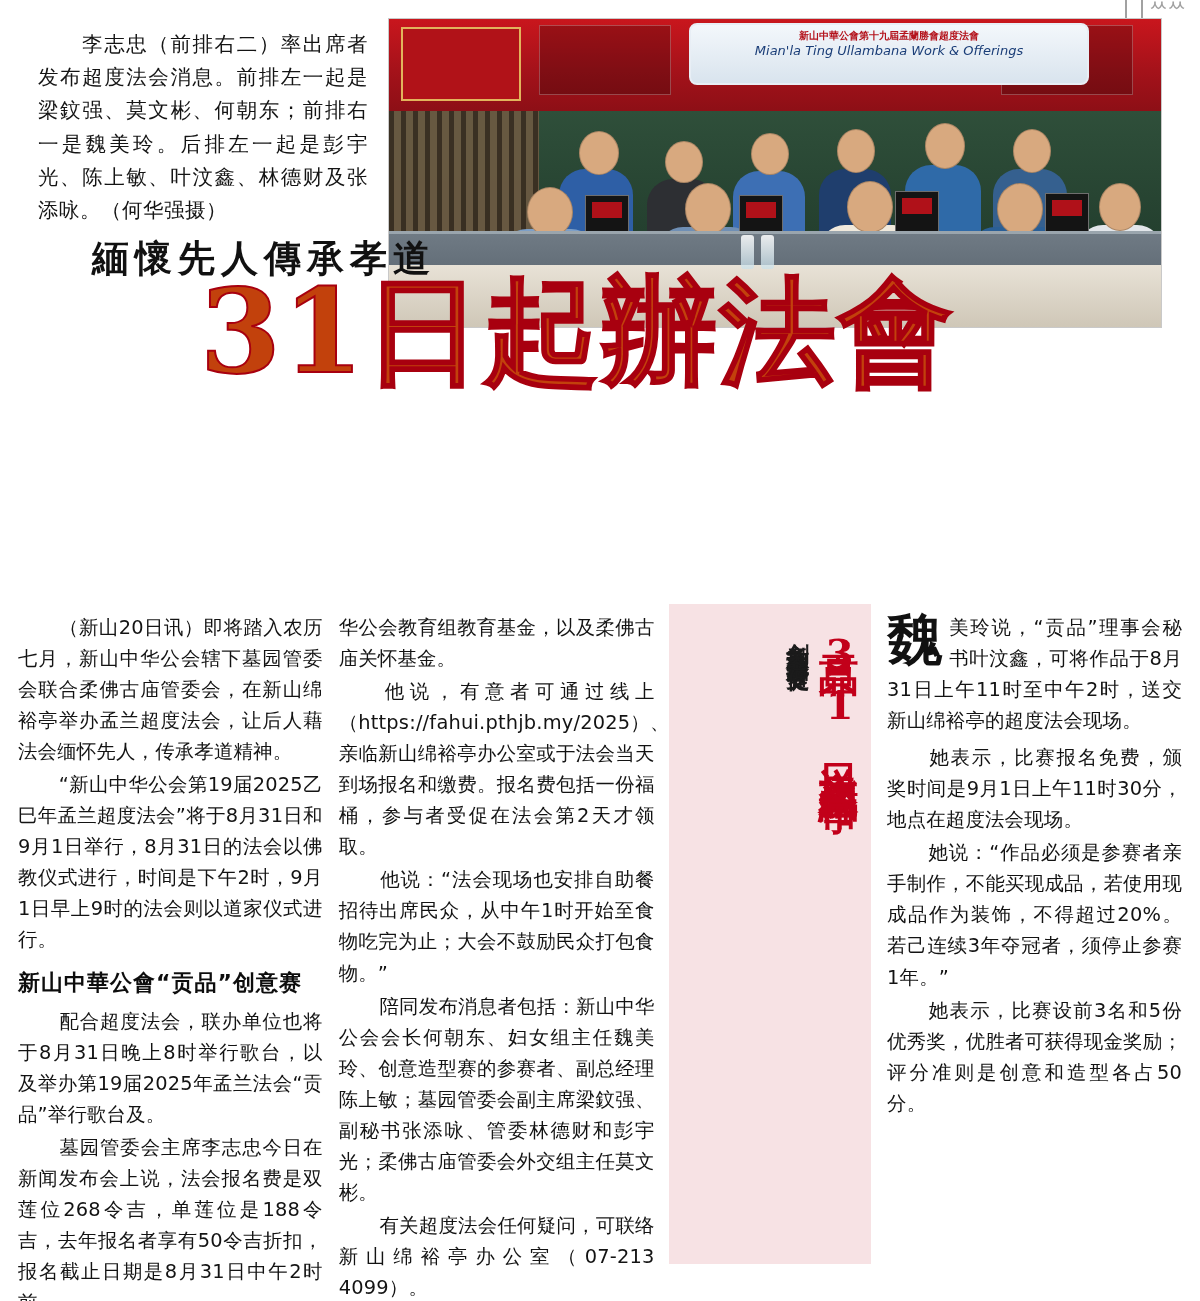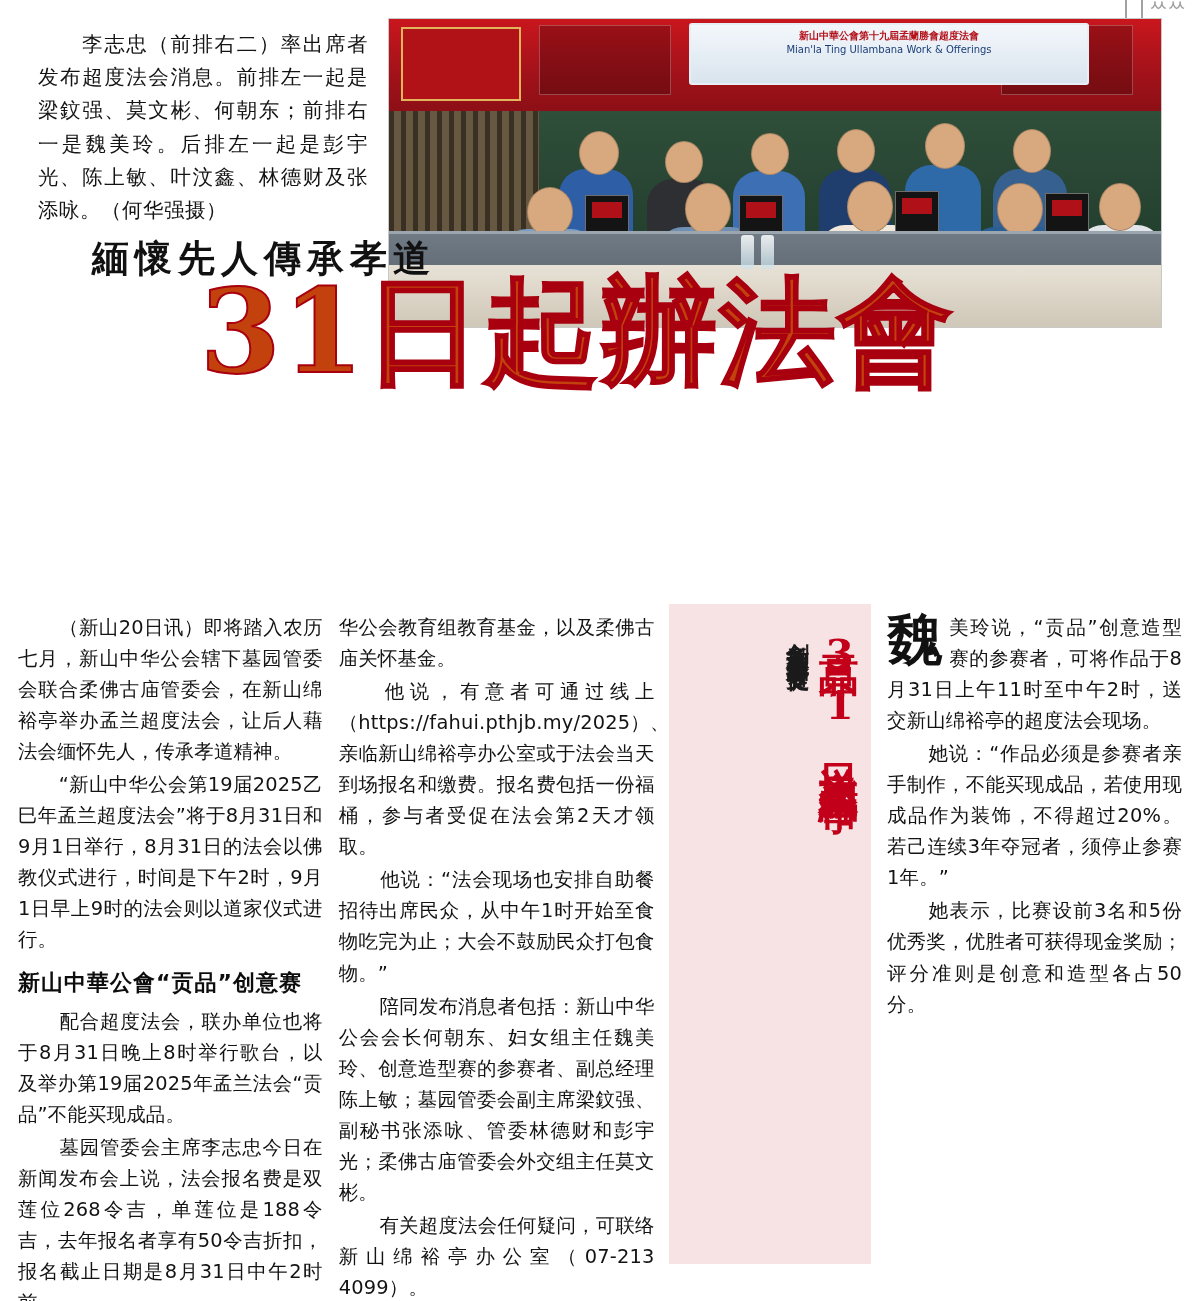--- a/index.html
+++ b/index.html
@@ -69,28 +69,28 @@
   .photo .banner {
     position: absolute;
     left: 0; top: 0; right: 0; height: 92px;
     background: linear-gradient(180deg,#c9161d 0%, #a5121a 55%, #8d0f16 100%);
   }
   .photo .banner-inner {
     position: absolute;
     left: 300px; top: 4px; width: 400px; height: 62px;
     background: linear-gradient(180deg,#f3f7fb,#d9e4ee);
     border: 2px solid #e8eef5;
-    border-radius: 3px;
+    border-radius: 8px;
     text-align: center;
     padding-top: 5px;
   }
   .photo .banner-title {
     font-size: 10px; color: #b4121b; font-weight: bold; line-height: 1.25;
   }
-  .photo .banner-sub { font-size: 10px; color: #1b3e78; line-height: 1.3; }
+  .photo .banner-sub { font-size: 13px; color: #1b3e78; line-height: 1.3; font-style: italic; }
   .photo .banner-left, .photo .banner-right {
     position: absolute; top: 6px; width: 132px; height: 70px;
     background: rgba(0,0,0,.22);
     border: 1px solid rgba(255,255,255,.25);
   }
   .photo .banner-left { left: 150px; }
   .photo .banner-right { right: 28px; }
   .photo .redblock {
     position: absolute; left: 12px; top: 8px; width: 120px; height: 74px;
     background: #b11218; border: 2px solid #e2b45c;
@@ -329,21 +329,21 @@
     <div class="head-line-2">31日起辦法會</div>
   </div>
 </div>
 
 <div class="body-area">
 
   <div class="col col-1">
     <p><span class="ind"></span><span>（新山20日讯）即将踏入农历七月，新山中华公会辖下墓园管委会联合柔佛古庙管委会，在新山绵裕亭举办孟兰超度法会，让后人藉法会缅怀先人，传承孝道精神。</span></p>
     <p><span class="ind"></span><span>“新山中华公会第19届2025乙巳年孟兰超度法会”将于8月31日和9月1日举行，8月31日的法会以佛教仪式进行，时间是下午2时，9月1日早上9时的法会则以道家仪式进行。</span></p>
     <div class="subhead">新山中華公會“贡品”创意赛</div>
-    <p><span class="ind"></span><span>配合超度法会，联办单位也将于8月31日晚上8时举行歌台，以及举办第19届2025年孟兰法会“贡品”不能买现成品。</span></p>
+    <p><span class="ind"></span><span>配合超度法会，联办单位也将于8月31日晚上8时举行歌台，以及举办第19届2025年孟兰法会“贡品”举行歌台及。</span></p>
     <p><span class="ind"></span><span>墓园管委会主席李志忠今日在新闻发布会上说，法会报名费是双莲位268令吉，单莲位是188令吉，去年报名者享有50令吉折扣，报名截止日期是8月31日中午2时前。</span></p>
 
   </div>
 
   <div class="col col-2">
     <p><span>华公会教育组教育基金，以及柔佛古庙关怀基金。</span></p>
     <p><span class="ind"></span><span>他说，有意者可通过线上（https://fahui.pthjb.my/2025）、亲临新山绵裕亭办公室或于法会当天到场报名和缴费。报名费包括一份福桶，参与者受促在法会第2天才领取。</span></p>
     <p><span class="ind"></span><span>他说：“法会现场也安排自助餐招待出席民众，从中午1时开始至食物吃完为止；大会不鼓励民众打包食物。”</span></p>
     <p><span class="ind"></span><span>陪同发布消息者包括：新山中华公会会长何朝东、妇女组主任魏美玲、创意造型赛的参赛者、副总经理陈上敏；墓园管委会副主席梁鈫强、副秘书张添咏、管委林德财和彭宇光；柔佛古庙管委会外交组主任莫文彬。</span></p>
     <p><span class="ind"></span><span>有关超度法会任何疑问，可联络新山绵裕亭办公室（07-213 4099）。</span></p>
@@ -351,19 +351,20 @@
   </div>
 
   <div class="pink-panel">
     <div class="v-title">貢品31日送交新山綿裕亭</div>
     <div class="v-sub">創意造型賽參賽者受促</div>
   </div>
 
   <div class="col col-4">
     <p class="dropcap-para">
       <span class="dropcap">魏</span>
-      <span>美玲说，“贡品”创意造型赛的参赛者，可将作品于8月31日上午11时至中午2时，送交新山绵裕亭的超度法会现场。</span>
+      <span>美玲说，“贡品”理事会秘书叶汶鑫，可将作品于8月31日上午11时至中午2时，送交新山绵裕亭的超度法会现场。</span>
     </p>
+    <p class="tail-para"><span class="ind"></span><span>她表示，比赛报名免费，颁奖时间是9月1日上午11时30分，地点在超度法会现场。</span></p>
     <p><span class="ind"></span><span>她说：“作品必须是参赛者亲手制作，不能买现成品，若使用现成品作为装饰，不得超过20%。若己连续3年夺冠者，须停止参赛1年。”</span></p>
     <p><span class="ind"></span><span>她表示，比赛设前3名和5份优秀奖，优胜者可获得现金奖励；评分准则是创意和造型各占50分。</span></p>
 
   </div>
 </div>
 
 </body></html>

